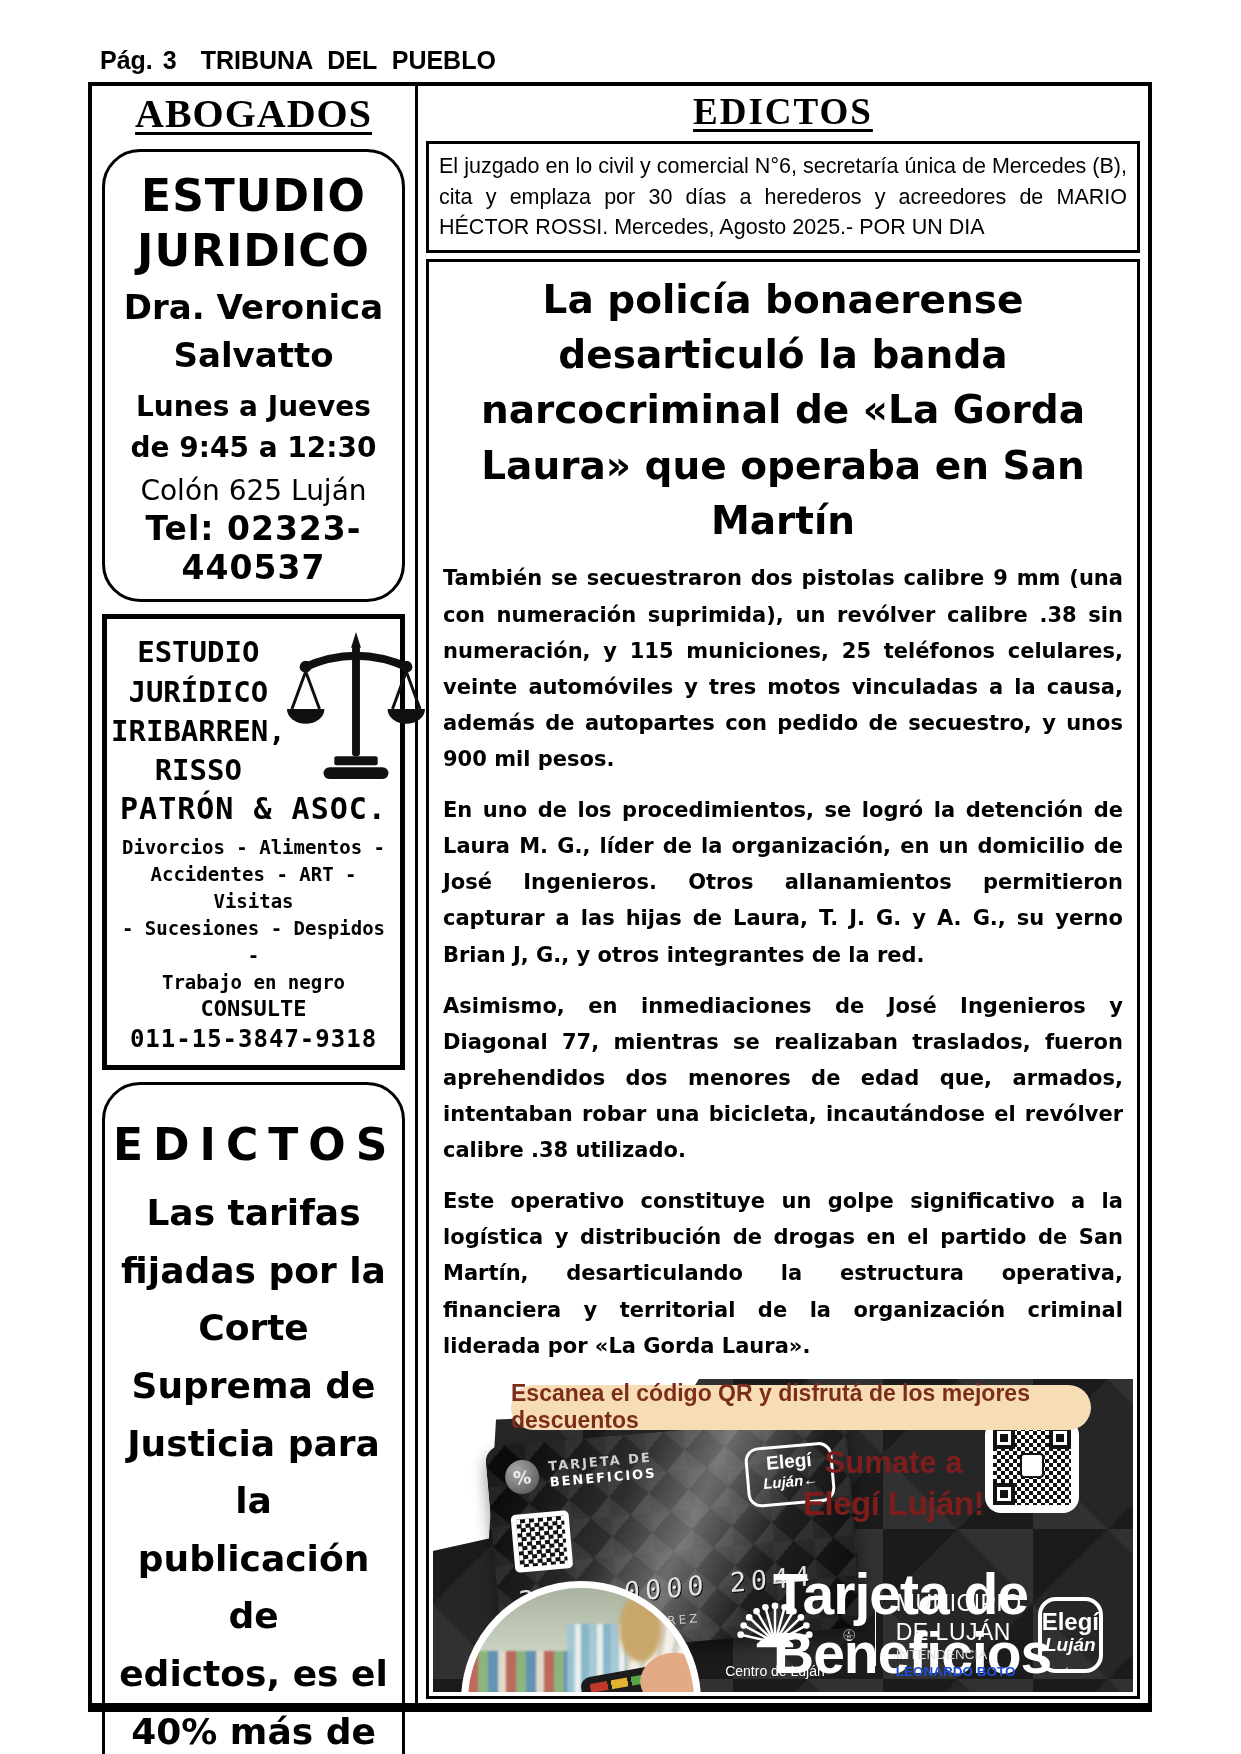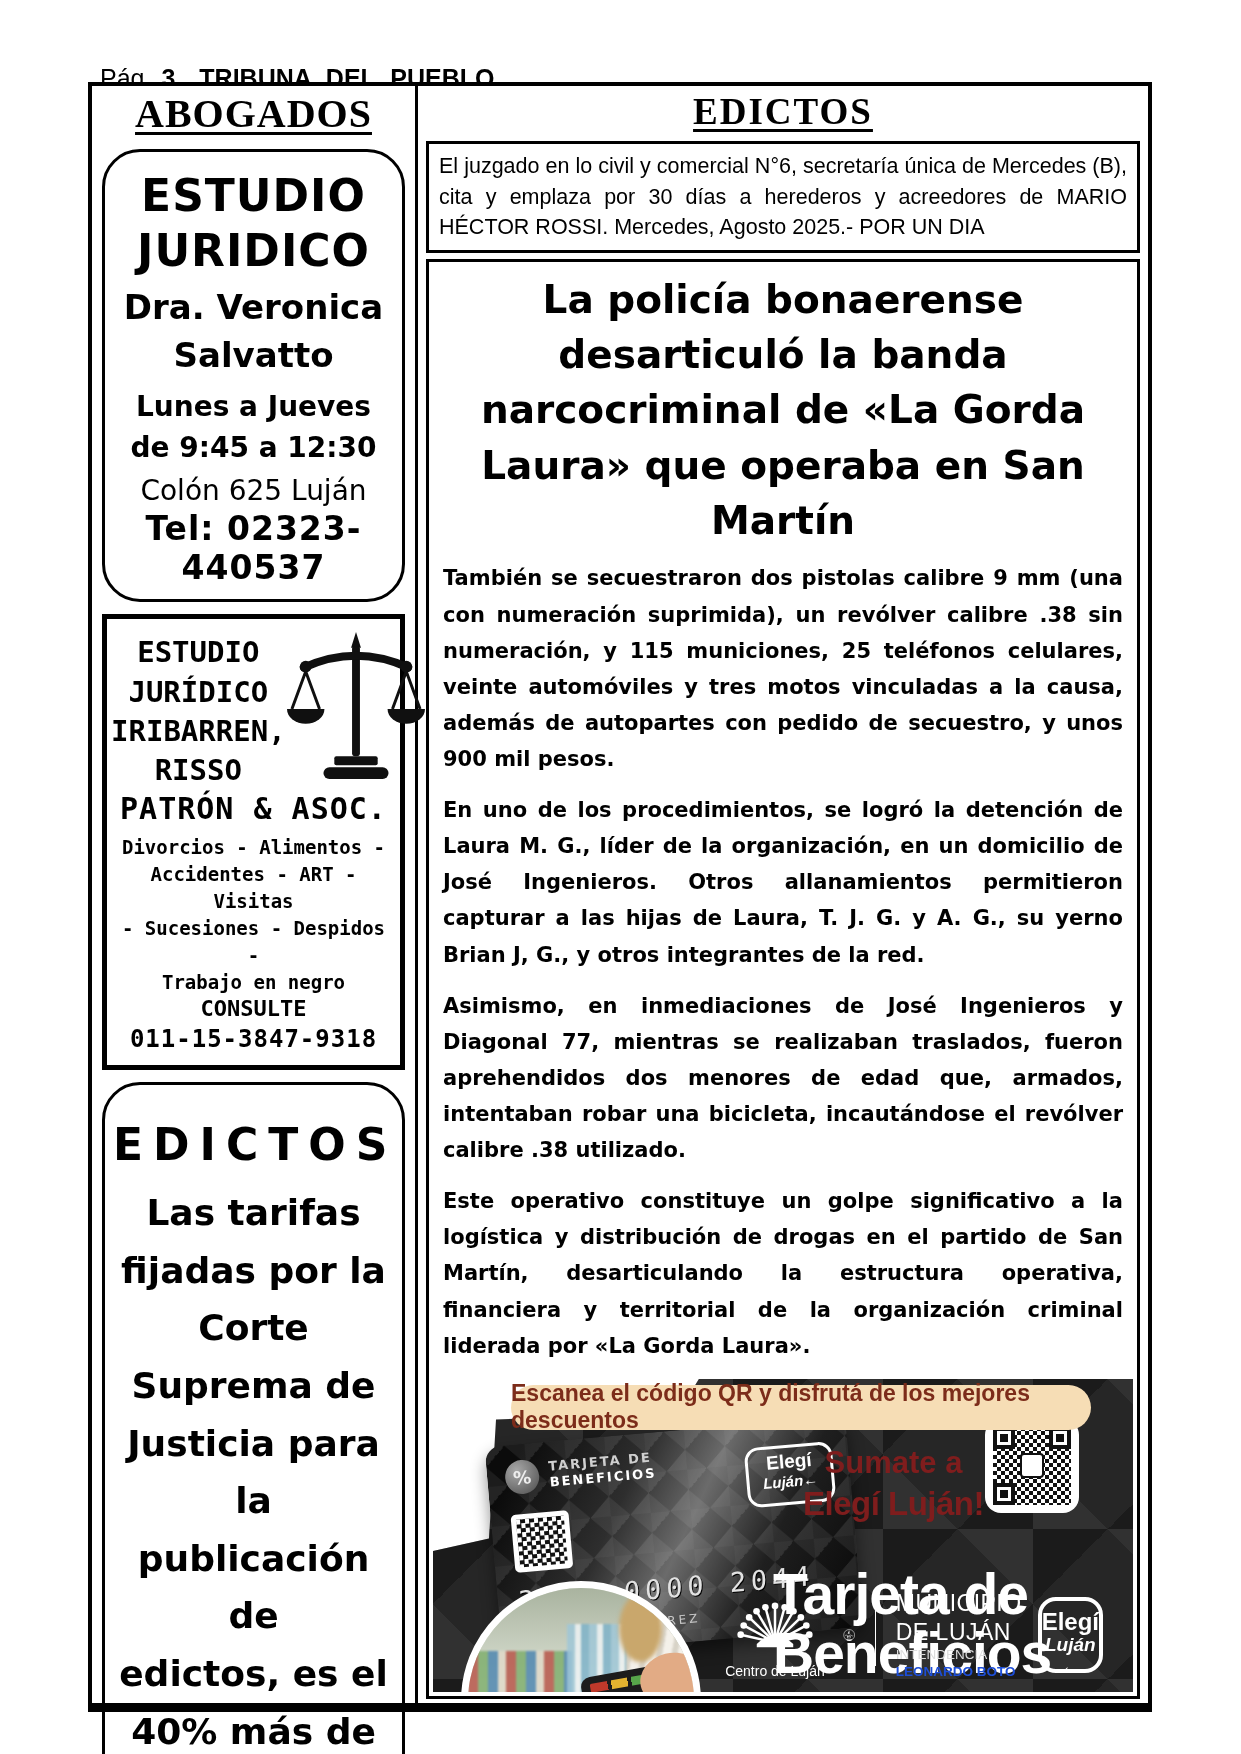--- a/index.html
+++ b/index.html
@@ -8,21 +8,21 @@
     position: relative; width: 1241px; height: 1754px; background: #fff;
     margin: 0 auto; font-family: "DejaVu Sans", sans-serif; color: #000; overflow: hidden;
   }
   
   .masthead {
     position: absolute; top: 46px; left: 100px; right: 90px;
     display: flex; justify-content: space-between; align-items: baseline;
     font-family: "Liberation Sans", sans-serif; font-size: 25px; font-weight: 700;
   }
   .mast-left { display: flex; gap: 10px; align-items: baseline; }
-  .mast-page-label { font-weight: 400; margin-top: 18px; }
+  .mast-page-label { font-weight: 700; }
   .mast-paper { word-spacing: 8px; margin-left: 14px; }
   
   .frame {
     position: absolute; top: 82px; left: 88px; width: 1064px; height: 1630px;
     border: 4px solid #000; border-bottom-width: 9px; display: flex; background:#fff;
   }
   .col-left { width: 326px; border-right: 3px solid #000; padding: 2px 8px 6px; display: flex; flex-direction: column; }
   .col-right { flex: 1; padding: 2px 6px 4px; display: flex; flex-direction: column; }
   .section-title {
     font-family: "Liberation Serif", serif; font-weight: 700; text-align: center;

